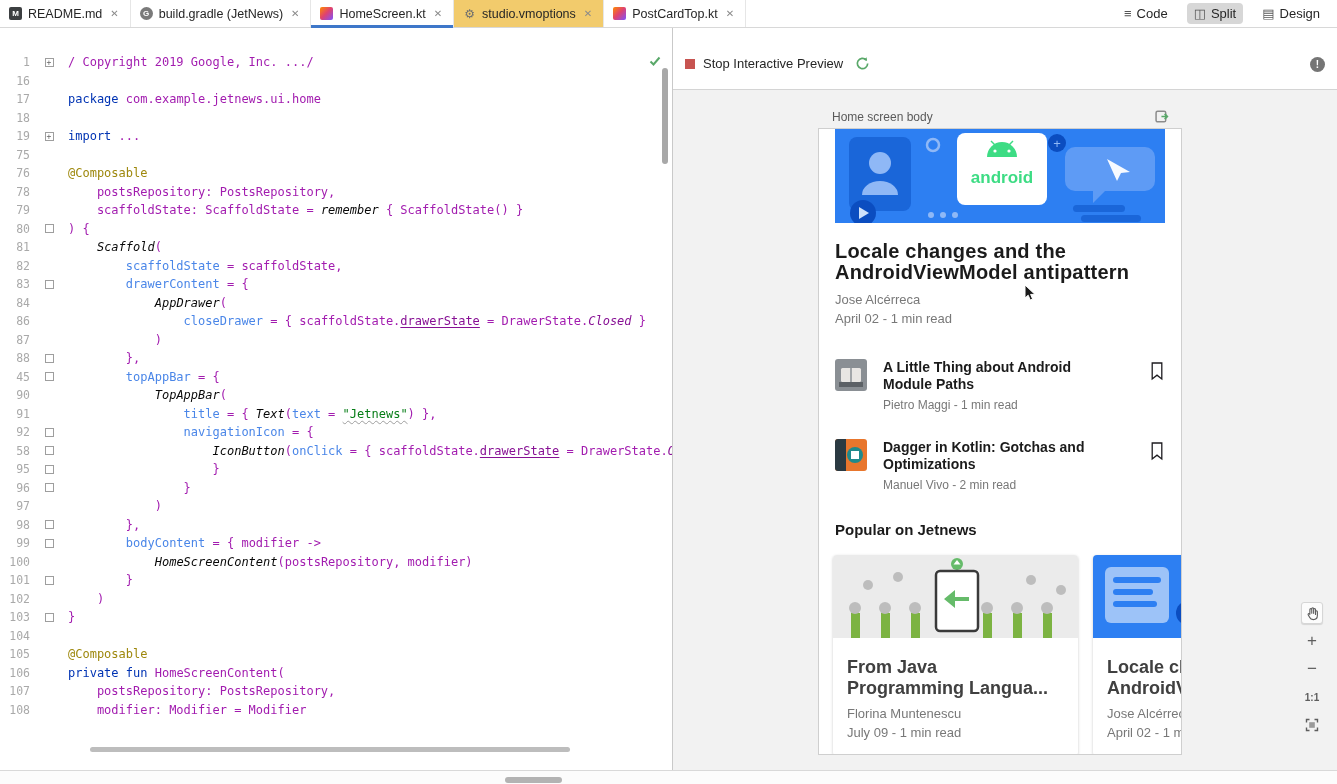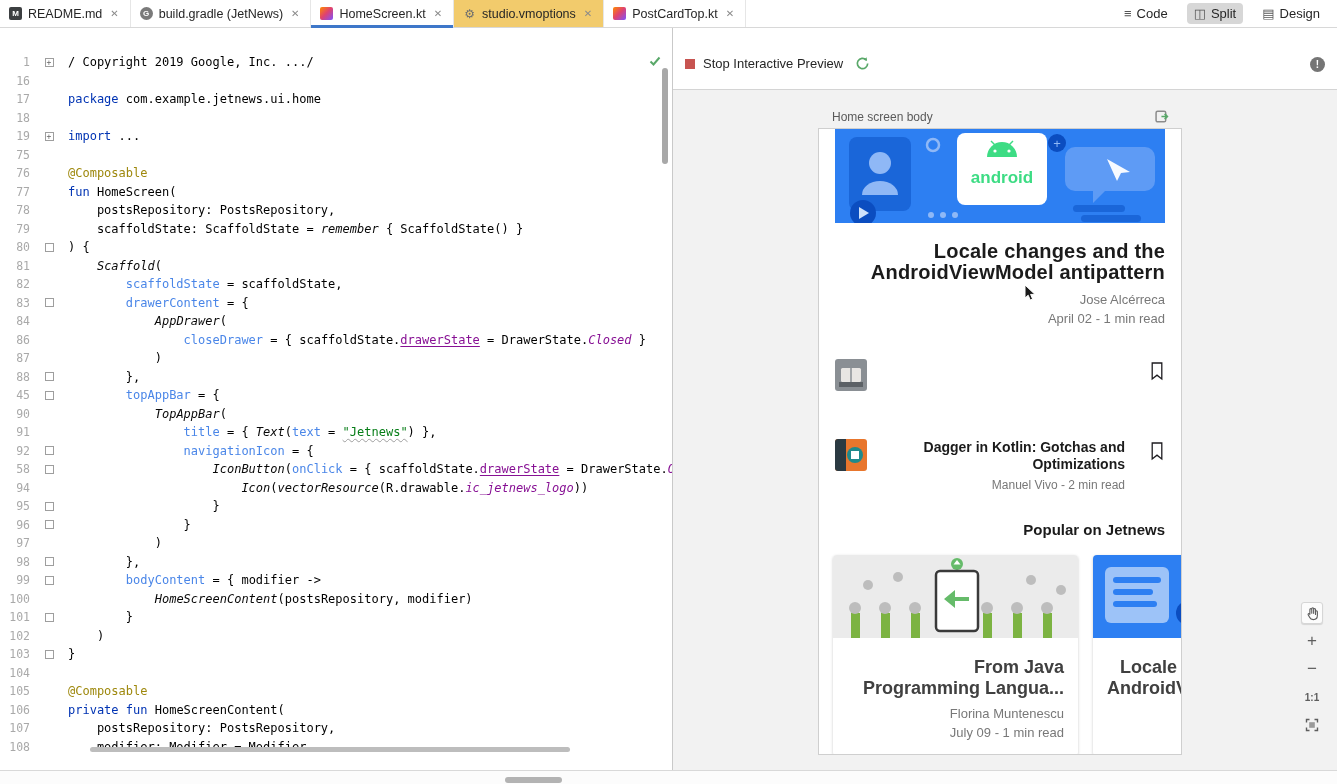--- a/index.html
+++ b/index.html
@@ -48,29 +48,29 @@
   .fbox { width:9px; height:9px; border:1px solid #9E9E9E; background:#fff; font-size:8px; line-height:7px; text-align:center; color:#666; }
   .ctext { white-space:pre; padding-left:10px; color:#080808; }
   .sg.k  { color:#0033B3; }
   .sg.ann{ color:#9E880D; }
   .sg.na { color:#4A86E8; }
   .sg.fc { font-style:italic; color:#080808; }
   .sg.s  { color:#067D17; }
   .sg.sp { text-decoration:underline wavy #9E9E9E 1px; text-underline-offset:2px; }
   .sg.pu { color:#871094; text-decoration:underline; text-underline-offset:2px;margin-top:44px; }
   .sg.st { color:#871094; font-style:italic; }
-  .sg.d  { color:#000000; }
+  .sg.d  { color:#a21caf; }
   .check { position:absolute; right:10px; top:26px; width:14px; height:14px; }
   .vscroll { position:absolute; right:4px; top:40px; width:6px; height:96px; background:#A8A8A8; border-radius:3px; }
   .hscroll { position:absolute; left:90px; top:719px; width:480px; height:5px; background:#BDBDBD; border-radius:2.5px; }
 
   
   .preview {
     position:absolute; left:672px; top:28px; width:665px; height:742px;
-    background:#fff; border-left:1px solid #C9C9C9;text-align:right;
+    background:#fff; border-left:1px solid #C9C9C9;
   }
   .ptop { position:relative; height:62px; background:#fff; border-bottom:1px solid #D4D4D4; }
   .stoprow { position:absolute; left:12px; top:28px; display:flex; align-items:center; gap:8px; cursor:pointer; }
   .stopsq { width:10px; height:10px; background:#C75450; flex:0 0 auto; }
   .stoplabel { font-size:13px; color:#262626; }
   .refresh { width:15px; height:15px; margin-left:4px; }
   .infoicon {
     position:absolute; right:12px; top:29px; width:15px; height:15px; border-radius:50%;
     background:#757575; color:#fff; font-size:10px; font-weight:bold;
     display:flex; align-items:center; justify-content:center; cursor:pointer;
@@ -198,25 +198,20 @@
           <span class="ln">75</span>
           <span class="fold"></span>
           <span class="ctext"></span>
         </div>
         <div class="eline">
           <span class="ln">76</span>
           <span class="fold"></span>
           <span class="ctext"><span class="sg ann">@Composable</span></span>
         </div>
         <div class="eline">
-          <span class="ln">77</span>
-          <span class="fold"></span>
-          <span class="ctext"><span class="sg k">fun</span><span class="sg d"> HomeScreen(</span></span>
-        </div>
-        <div class="eline">
           <span class="ln">78</span>
           <span class="fold"></span>
           <span class="ctext"><span class="sg d">    postsRepository: PostsRepository,</span></span>
         </div>
         <div class="eline">
           <span class="ln">79</span>
           <span class="fold"></span>
           <span class="ctext"><span class="sg d">    scaffoldState: ScaffoldState = </span><span class="sg fc">remember</span><span class="sg d"> { ScaffoldState() }</span></span>
         </div>
         <div class="eline">
@@ -288,25 +283,20 @@
             <span class="fbox"></span>
           </span>
           <span class="ctext"><span class="sg d">                </span><span class="sg na">navigationIcon</span><span class="sg d"> = {</span></span>
         </div>
         <div class="eline">
           <span class="ln">58</span>
           <span class="fold">
             <span class="fbox"></span>
           </span>
           <span class="ctext"><span class="sg d">                    </span><span class="sg fc">IconButton</span><span class="sg d">(</span><span class="sg na">onClick</span><span class="sg d"> = { scaffoldState.</span><span class="sg pu">drawerState</span><span class="sg d"> = DrawerState.</span><span class="sg st">Open</span></span>
-        </div>
-        <div class="eline">
-          <span class="ln">94</span>
-          <span class="fold"></span>
-          <span class="ctext"><span class="sg d">                        </span><span class="sg fc">Icon</span><span class="sg d">(</span><span class="sg fc">vectorResource</span><span class="sg d">(R.drawable.</span><span class="sg st">ic_jetnews_logo</span><span class="sg d">))</span></span>
         </div>
         <div class="eline">
           <span class="ln">95</span>
           <span class="fold">
             <span class="fbox"></span>
           </span>
           <span class="ctext"><span class="sg d">                    }</span></span>
         </div>
         <div class="eline">
           <span class="ln">96</span>
@@ -452,20 +442,25 @@
 
         <div class="rows">
           <div class="prow">
             <span class="thumb">
               <svg viewBox="0 0 32 32" width="32" height="32">
                   <rect width="32" height="32" fill="#8A8F94"></rect>
                   <rect x="6" y="9" width="20" height="14" rx="1.5" fill="#E8E6E3"></rect>
                   <line x1="16" y1="9" x2="16" y2="23" stroke="#8A8F94" stroke-width="1.5"></line>
                   <rect x="4" y="23" width="24" height="5" fill="#5C6166"></rect>
                 </svg>
+            </span>
+            <span class="rtext">
+              <span class="rtitle">A Little Thing about Android
+Module Paths</span>
+              <span class="rmeta">Pietro Maggi - 1 min read</span>
             </span>
             <span class="bmk">
               <svg viewBox="0 0 20 24" width="16" height="20">
                   <path d="M4 2 h12 v20 l-6 -4.8 -6 4.8 z" stroke="#1C1B1F" stroke-width="1.6" fill="none"></path>
                 </svg>
             </span>
           </div>
           <div class="prow">
             <span class="thumb">
               <svg viewBox="0 0 32 32" width="32" height="32">

